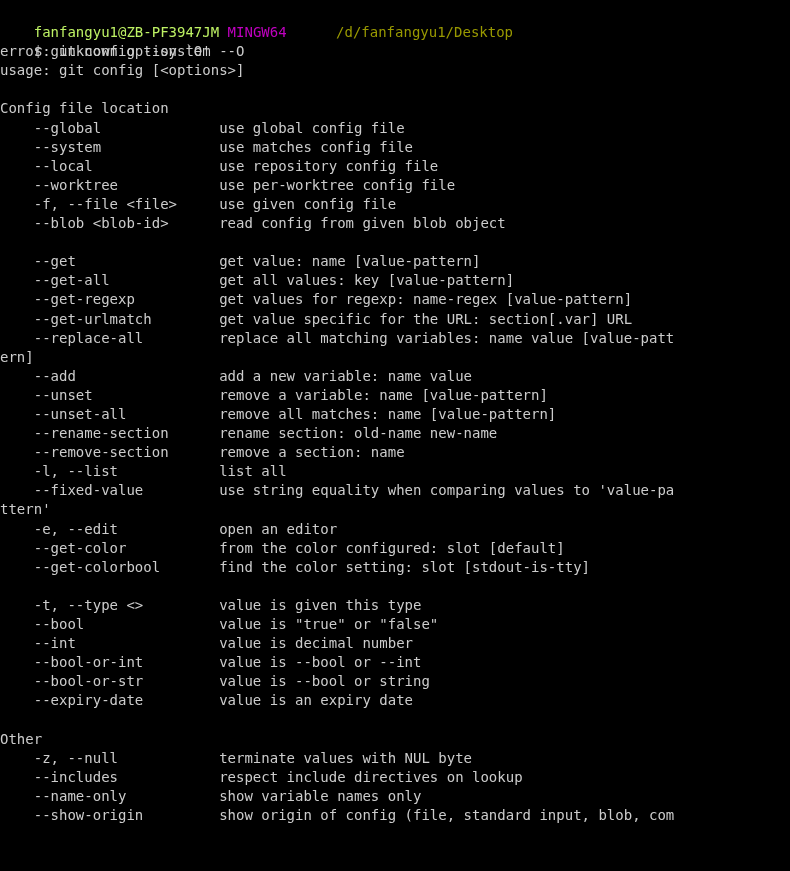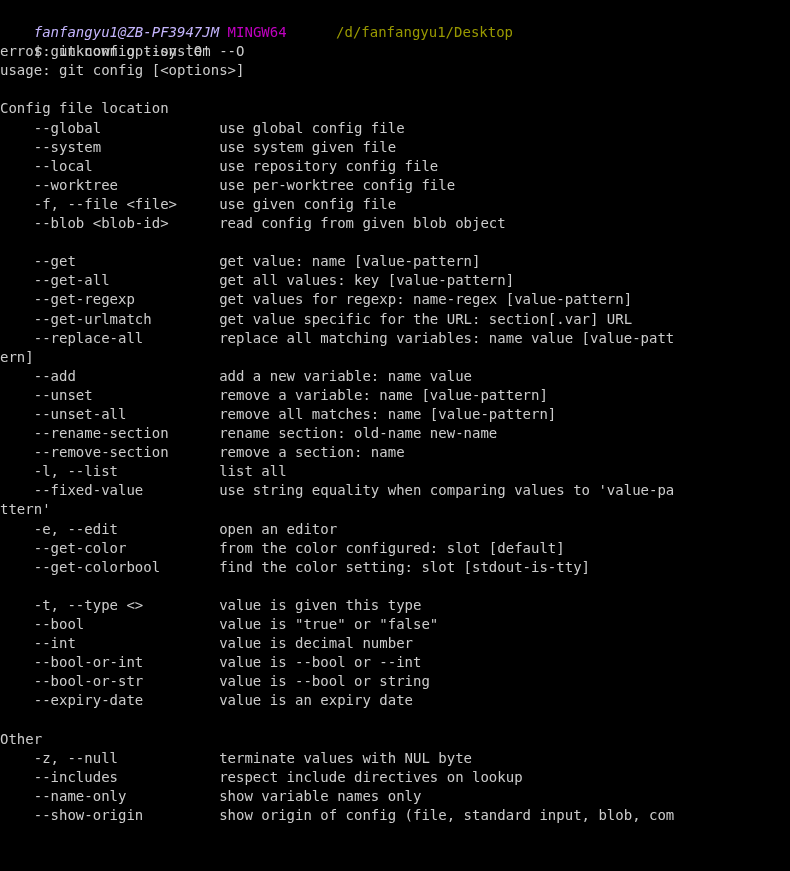--- a/index.html
+++ b/index.html
@@ -25,21 +25,21 @@
     padding: 4px 0 0 0;
     box-sizing: border-box;
     overflow: hidden;
   }
   .line {
     white-space: pre;
     height: 19.1px;
     letter-spacing: 0px;
     font-size: 14px;
   }
-  .user   { color: #c4b5fd; font-style: italic; }
+  .user   { color: #bef264; }
   .host   { color: #c000c0; text-align: right; }
   .path   { color: #999900; margin-left: 41px; }
   .plain  { color: #cccccc; }
   .blank  { height: 19.1px; }
 
   #watermark {
     position: absolute;
     left: 578px;
     top: 836px;
     font-family: "DejaVu Sans", "Liberation Sans", sans-serif;
@@ -66,21 +66,21 @@
   </div>
 
   <div class="line plain">error: unknown option `O'</div>
   <div class="line plain">usage: git config [&lt;options&gt;]</div>
 
   <div class="line blank"> </div>
 
   <div id="sections-host">
       <div class="line plain">Config file location</div>
       <div class="line plain">    --global              use global config file</div>
-      <div class="line plain">    --system              use system given file</div>
+      <div class="line plain">    --system              use matches config file</div>
       <div class="line plain">    --local               use repository config file</div>
       <div class="line plain">    --worktree            use per-worktree config file</div>
       <div class="line plain">    -f, --file &lt;file&gt;     use given config file</div>
       <div class="line plain">    --blob &lt;blob-id&gt;      read config from given blob object</div>
       <div class="line blank"> </div>
       <div class="line plain">    --get                 get value: name [value-pattern]</div>
       <div class="line plain">    --get-all             get all values: key [value-pattern]</div>
       <div class="line plain">    --get-regexp          get values for regexp: name-regex [value-pattern]</div>
       <div class="line plain">    --get-urlmatch        get value specific for the URL: section[.var] URL</div>
       <div class="line plain">    --replace-all         replace all matching variables: name value [value-patt</div>

